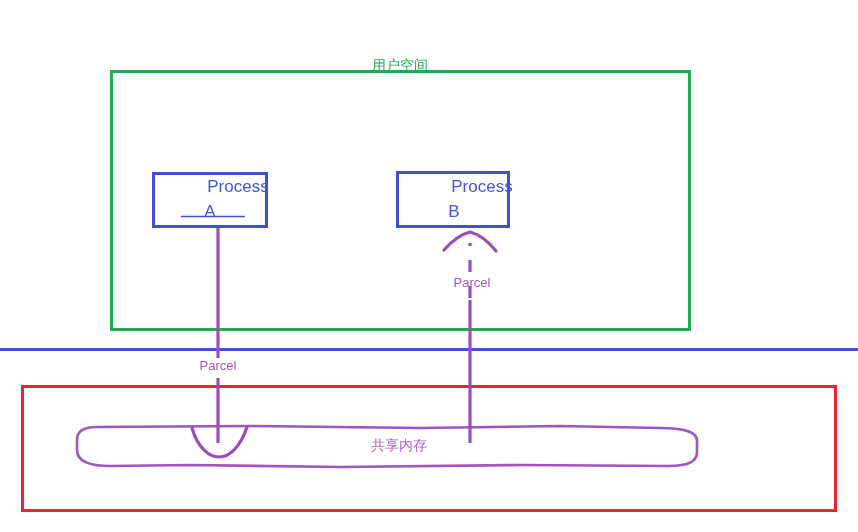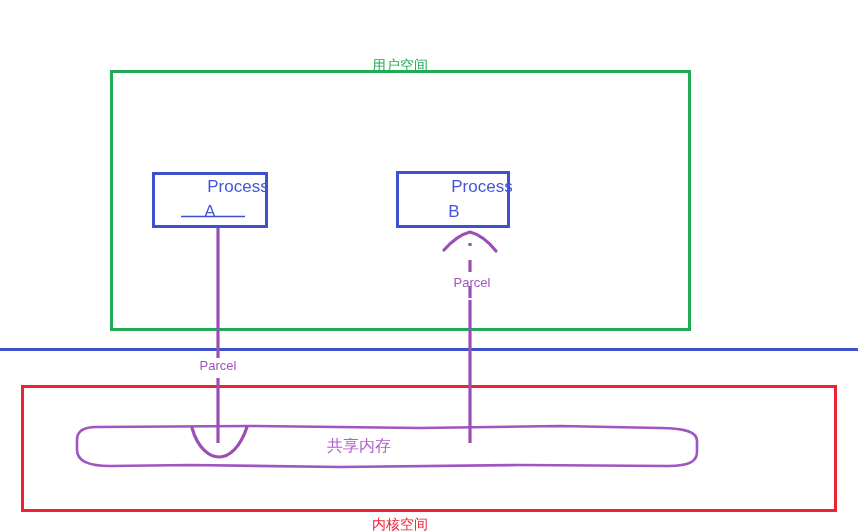--- a/index.html
+++ b/index.html
@@ -64,22 +64,22 @@
     font-size: 13px;
     color: #a055c0;
     text-align: center;
   }
   .parcel-left  { left: 168px; top: 359px; width: 100px; }
   .parcel-right { left: 422px; top: 276px; width: 100px; }
   .lbl-shmem {
     left: 327px;
     top: 438px;
     width: 100px;
-    text-align: left;
-    font-size: 16px;
+    text-align: right;
+    font-size: 14px;
     color: #b060c8;
   }
 </style>
 </head>
 <body>
 
 <div id="canvas">
 
   <svg id="diagram-svg" viewBox="0 0 858 532" xmlns="http://www.w3.org/2000/svg">
 
@@ -120,15 +120,14 @@
   <div class="lbl lbl-proc-sub proc-a-sub">A</div>
 
   <div class="lbl lbl-proc-title proc-b-title">Process</div>
   <div class="lbl lbl-proc-sub proc-b-sub">B</div>
 
   <div class="lbl lbl-parcel parcel-right">Parcel</div>
   <div class="lbl lbl-parcel parcel-left">Parcel</div>
 
   <div class="lbl lbl-shmem">共享内存</div>
 
-  <div class="lbl lbl-kernelspace">内核空间</div>
 
 </div>
 
 </body></html>

